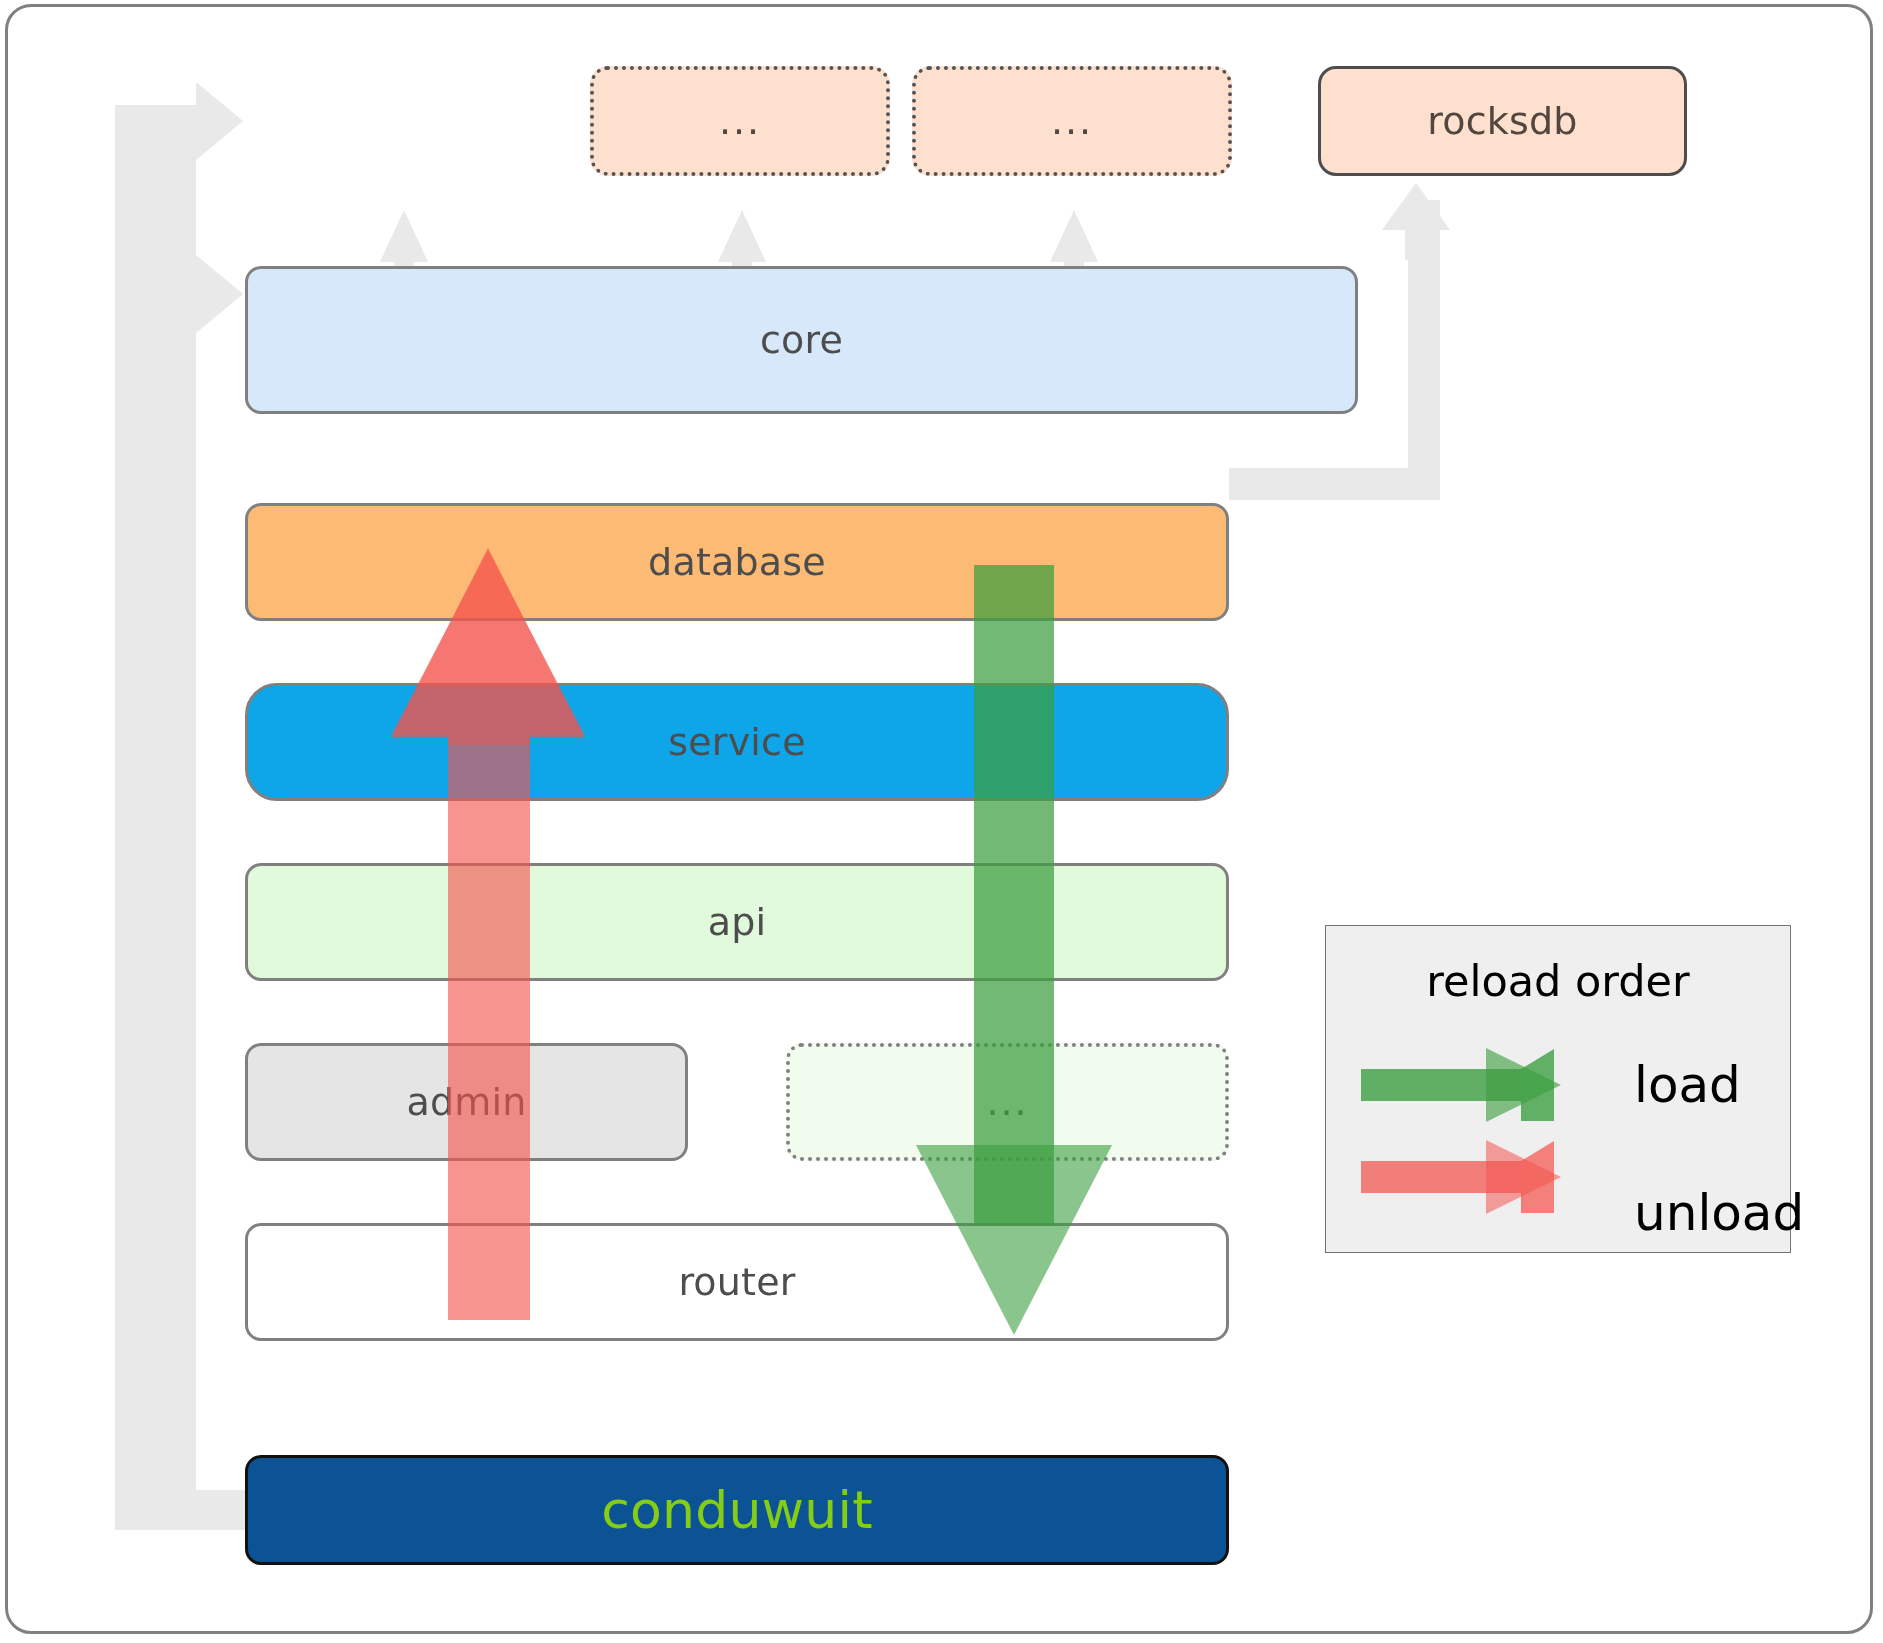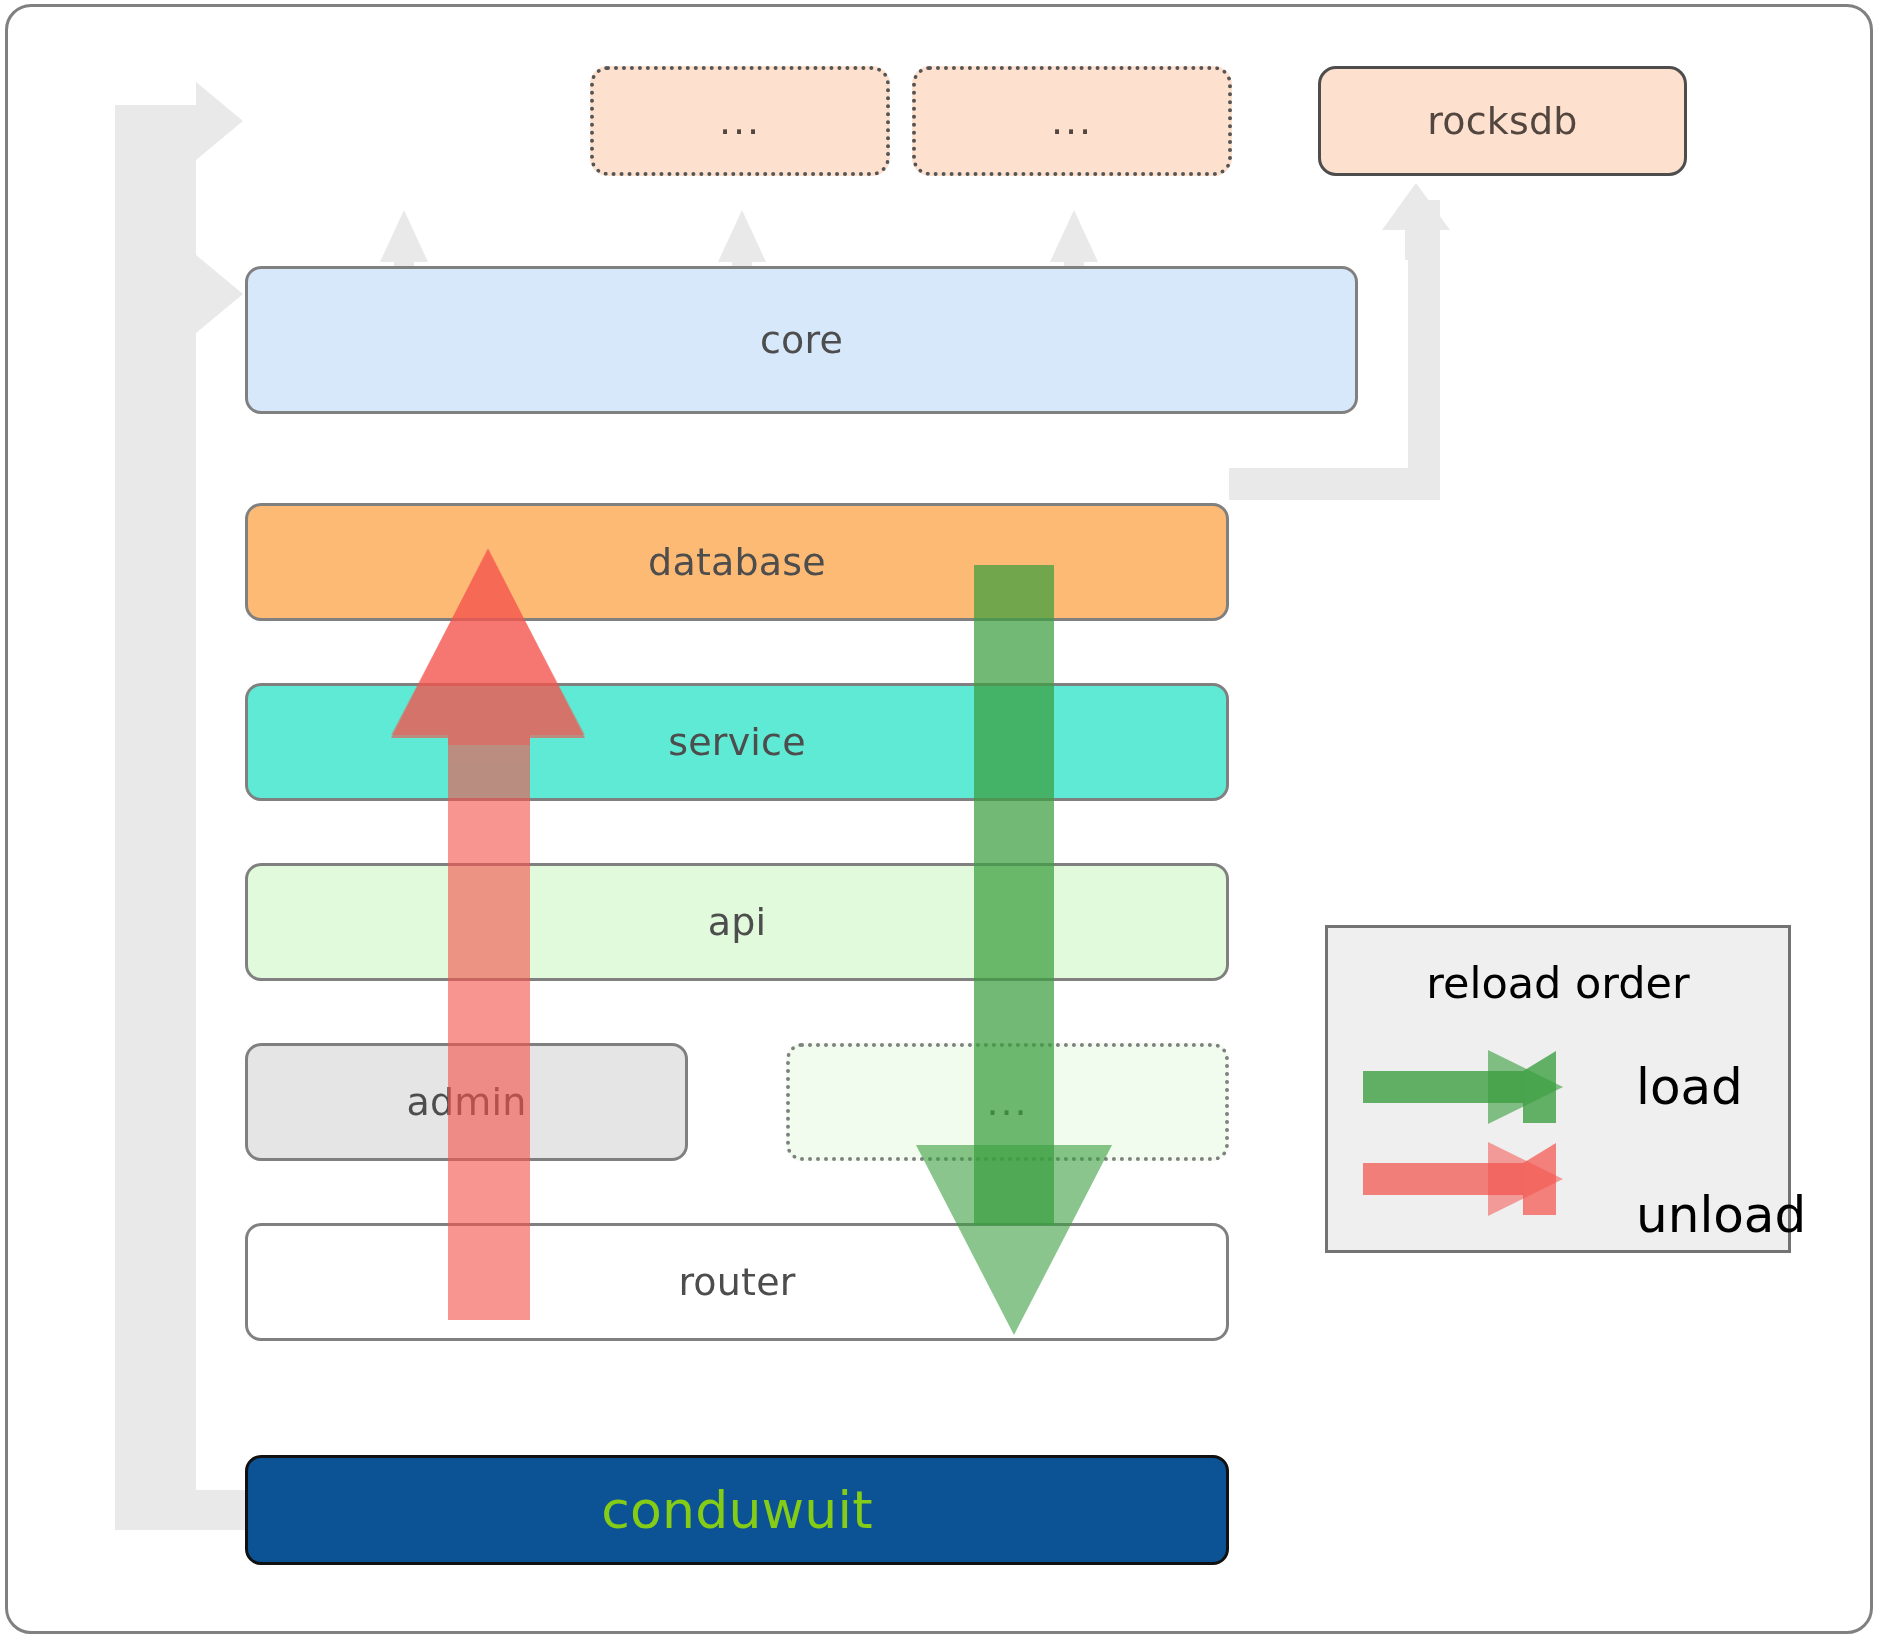--- a/index.html
+++ b/index.html
@@ -77,21 +77,21 @@
   .core-box .node-label { color: #4d4d4d; }
 
   .layer-box {
     left: 245px;
     width: 984px;
     height: 118px;
     border: 3px solid #808080;
     border-radius: 16px;
   }
   .layer-db      { top: 503px;  background: #fdba74; }
-  .layer-service { top: 683px;  background: #5eead4; }
+  .layer-service { top: 683px;  background: #0ea5e9; border-radius: 32px; }
   .layer-api     { top: 863px;  background: #e0fadb; }
   .layer-admin   { top: 1043px; background: #e5e5e5; width: 443px; }
   .layer-dots    { top: 1043px; left: 786px; width: 443px;
                    background: #f1fcee; border: 4px dotted #808080; }
   .layer-router  { top: 1223px; background: #ffffff; }
 
   .conduwuit-box {
     left: 245px;
     top: 1455px;
     width: 984px;
@@ -106,21 +106,21 @@
     font-size: 52px;
   }
 
   .legend-box {
     position: absolute;
     left: 1325px;
     top: 925px;
     width: 466px;
     height: 328px;
     background: #efefef;
-    border: 3px solid #737373;
+    border: 1px solid #737373;
     box-sizing: border-box;
   }
   .legend-title {
     position: absolute;
     top: 30px;
     left: 0;
     width: 100%;
     text-align: center;
     font-size: 43px;
     color: #000000;

